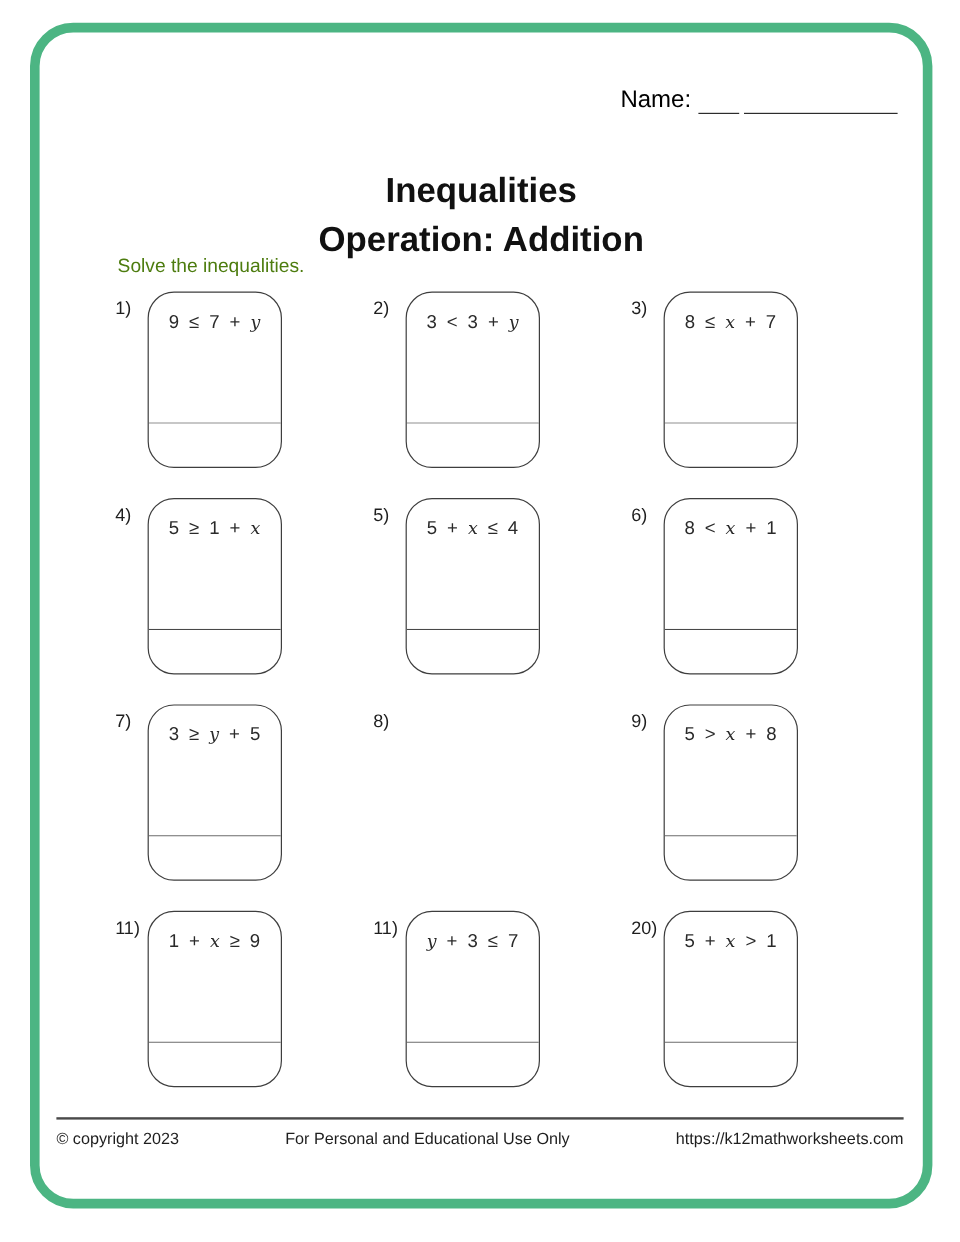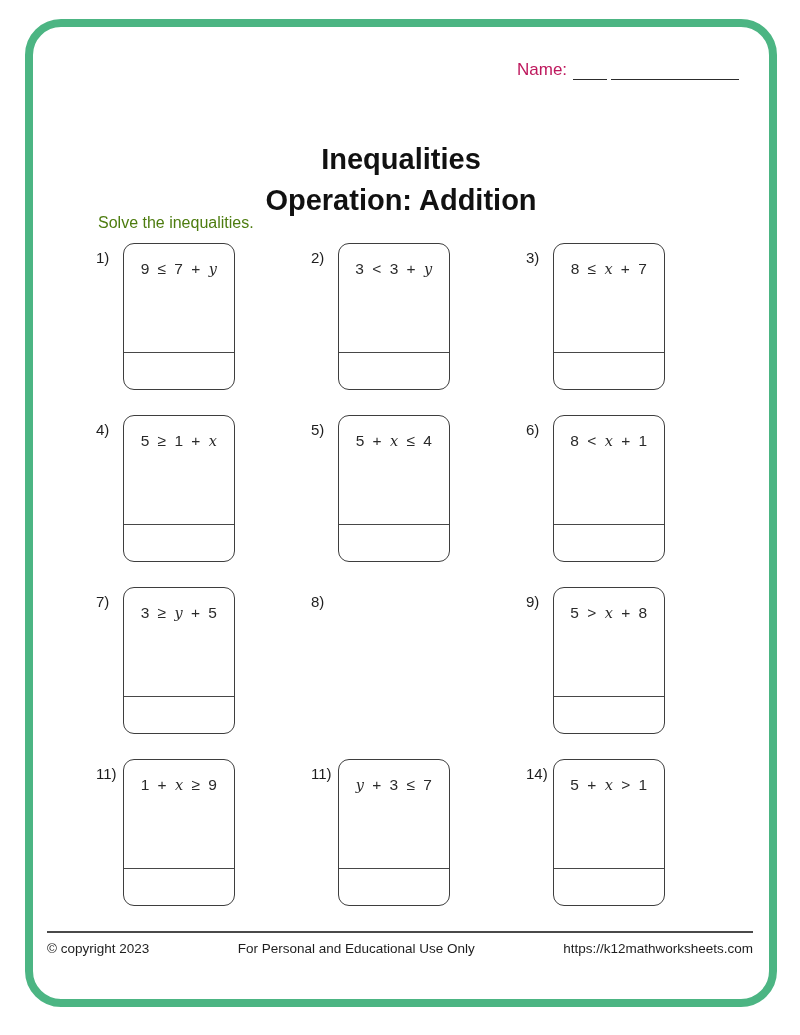--- a/index.html
+++ b/index.html
@@ -22,23 +22,23 @@
     top: 19px;
     width: 752px;
     height: 988px;
     box-sizing: border-box;
     border: 8px solid #4CB583;
     border-radius: 36px;
   }
   .name-block {
     position: absolute;
     left: 517px;
-    top: 60px;
-    font-size: 17px;
-    color: #be185d;
+    top: 72px;
+    font-size: 20px;
+    color: #000000;
     white-space: nowrap;
   }
   .name-line-seg {
     display: inline-block;
     border-bottom: 1.5px solid #2c2c2c;
     height: 17px;
     vertical-align: bottom;
   }
   .name-line-seg.short { width: 34px; margin-left: 6px; }
   .name-line-seg.long  { width: 128px; margin-left: 4px; }
@@ -77,21 +77,21 @@
     padding-top: 6px;
     font-size: 15px;
     color: #1e1e1e;
   }
   .pbox {
     position: relative;
     width: 112px;
     height: 147px;
     box-sizing: border-box;
     border: 1.6px solid #3e3e3e;
-    border-radius: 11px;
+    border-radius: 22px;
     background: #ffffff;
   }
   .expr {
     margin-top: 16px;
     text-align: center;
     font-size: 15.5px;
     color: #2a2a2a;
     letter-spacing: 0.5px;
     word-spacing: 3px;
     white-space: nowrap;
@@ -223,21 +223,21 @@
 
     <div class="cell">
       <span class="pnum">11)</span>
       <div class="pbox">
         <div class="expr"><i>y</i> + 3 ≤ 7</div>
         <div class="answer-strip"></div>
       </div>
     </div>
 
     <div class="cell">
-      <span class="pnum">14)</span>
+      <span class="pnum">20)</span>
       <div class="pbox">
         <div class="expr">5 + <i>x</i> &gt; 1</div>
         <div class="answer-strip"></div>
       </div>
     </div>
 
   </div>
 
   <div class="footer">
     <span>© copyright 2023</span>

